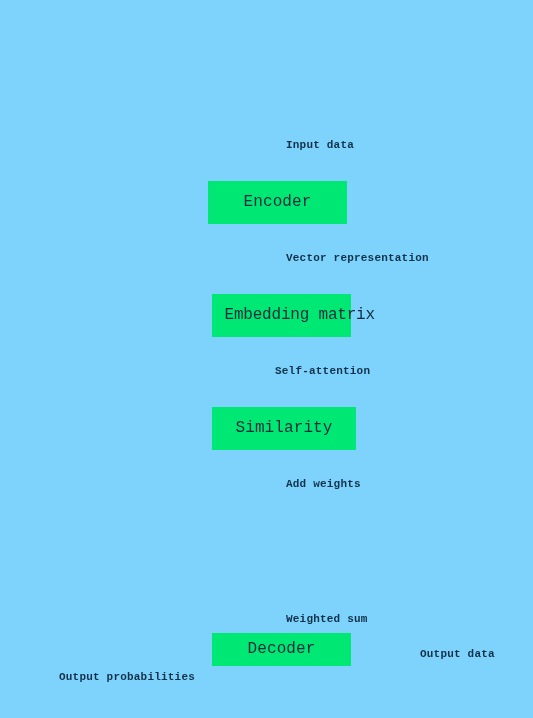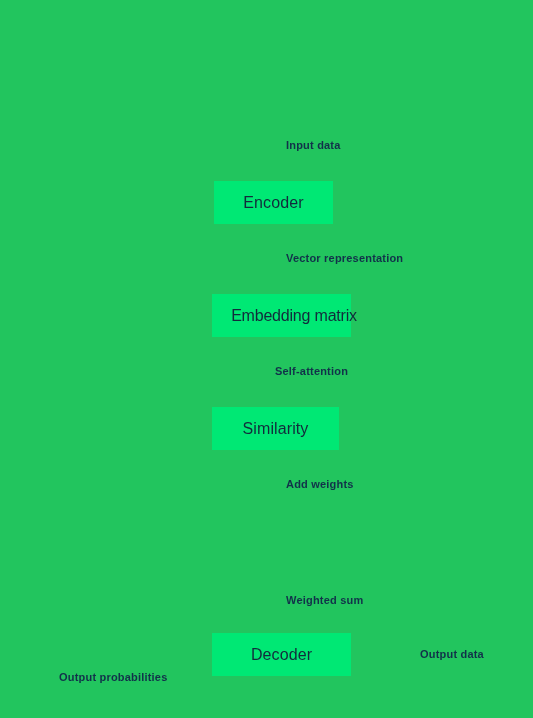--- a/index.html
+++ b/index.html
@@ -5,23 +5,23 @@
 <style>
   html, body {
     margin: 0;
     padding: 0;
     background: #000000;
   }
   #canvas {
     position: relative;
     width: 533px;
     height: 718px;
-    background: #22c55e;
+    background: #7dd3fc;
     overflow: hidden;
-    font-family: Liberation Sans, sans-serif;
+    font-family: Liberation Mono, monospace;
     -webkit-font-smoothing: antialiased;
   }
   .node {
     position: absolute;
     display: flex;
     align-items: center;
     justify-content: center;
     text-align: center;
     background: #00E874;
     color: #122B3C;
@@ -33,25 +33,25 @@
     box-sizing: border-box;
   }
   .node.wrap {
     white-space: normal;
   }
   .node-label {
     display: block;
     width: 100%;
   }
   
-  #node-encoder            { left: 214px; top: 181px; width: 119px; height: 43px; }
+  #node-encoder            { left: 208px; top: 181px; width: 139px; height: 43px; }
   #node-embedding-matrix   { left: 212px; top: 294px; width: 139px; height: 43px; }
-  #node-similarity         { left: 212px; top: 407px; width: 127px; height: 43px; }
+  #node-similarity         { left: 212px; top: 407px; width: 144px; height: 43px; }
   #node-positional-encoding{ left: 212px; top: 520px; width: 139px; height: 43px; }
-  #node-decoder            { left: 212px; top: 633px; width: 139px; height: 43px; }
+  #node-decoder            { left: 212px; top: 633px; width: 139px; height: 33px; }
 
   
   #node-embedding-matrix .node-label {
     letter-spacing: -0.2px;
     padding-left: 25px;
   }
 
   .edge-label {
     position: absolute;
     color: #12314A;
@@ -59,21 +59,21 @@
     font-weight: 700;
     letter-spacing: 0.2px;
     white-space: nowrap;
     line-height: 1;
   }
   
   #label-input-data          { left: 286px; top: 140px; }
   #label-vector-rep          { left: 286px; top: 253px; }
   #label-self-attention      { left: 275px; top: 366px; }
   #label-add-weights         { left: 286px; top: 479px; }
-  #label-weighted-sum        { left: 286px; top: 595px; }
+  #label-weighted-sum        { left: 286px; top: 614px; }
   #label-output-data         { left: 420px; top: 649px; }
   #label-output-probabilities{ left: 59px;  top: 672px; text-align: right; }
 </style>
 </head>
 <body>
 
 <div id="canvas">
 
   <div class="edge-label" id="label-input-data">Input data</div>
 

